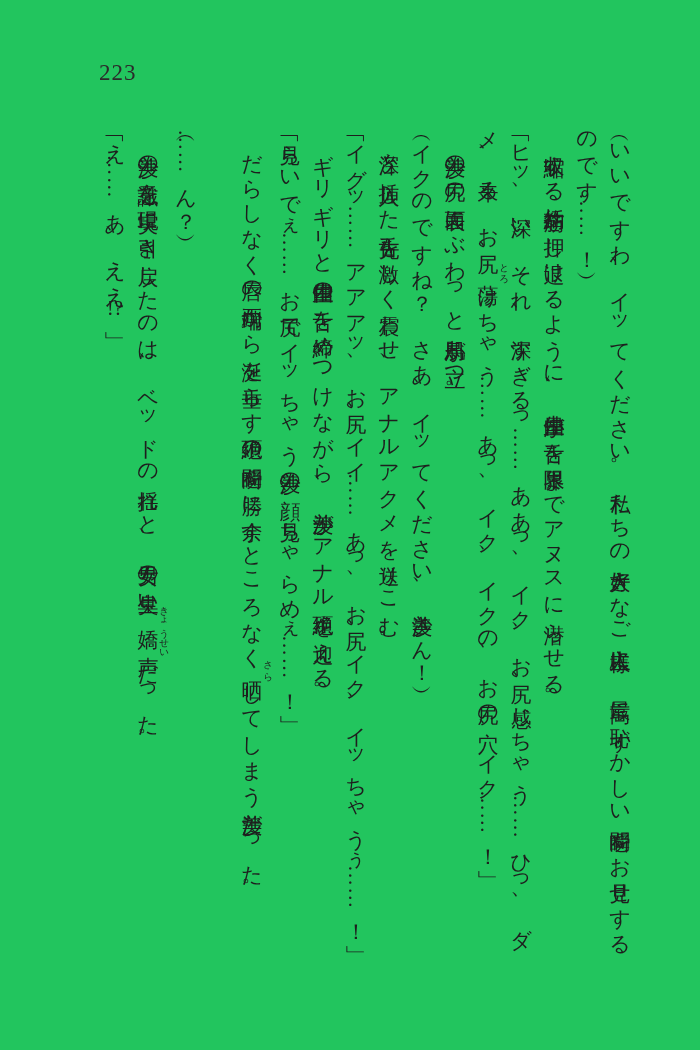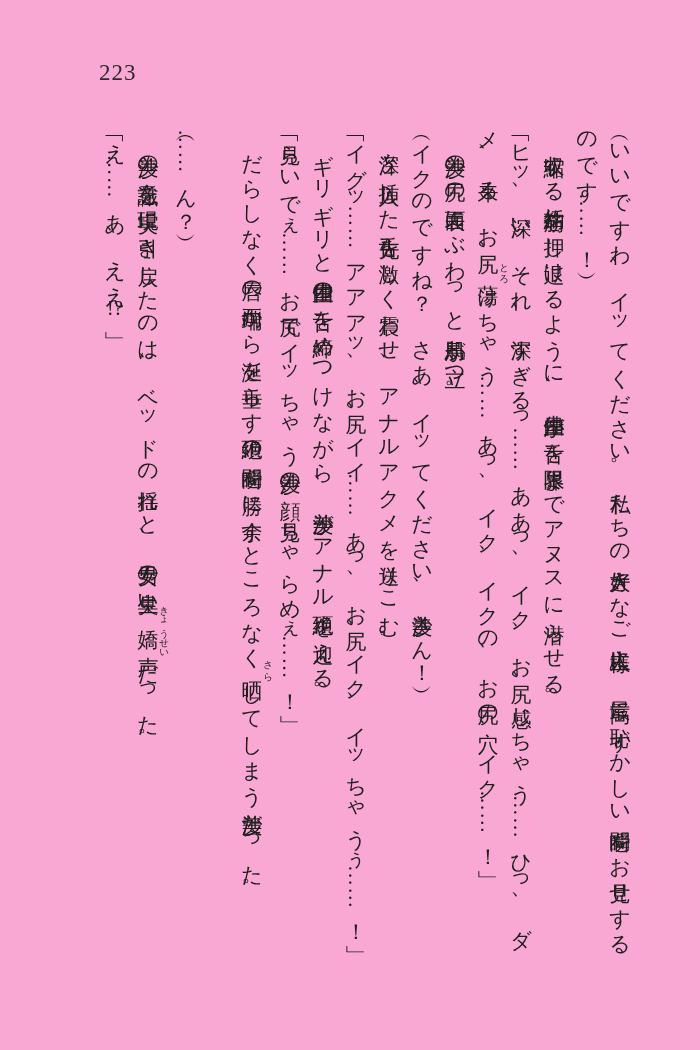--- a/index.html
+++ b/index.html
@@ -10,21 +10,21 @@
     overflow: hidden;
   }
   body {
     background: #fcfcfb;
     font-family: "Liberation Serif", "DejaVu Serif", serif;
   }
   .book-page {
     position: relative;
     width: 700px;
     height: 1050px;
-    background: #f9a8d4;
+    background: #22c55e;
     color: #1e1e1e;
   }
   .page-number {
     position: absolute;
     left: 99px;
     top: 60px;
     font-size: 23px;
     letter-spacing: 1px;
     color: #2b2b2b;
   }

